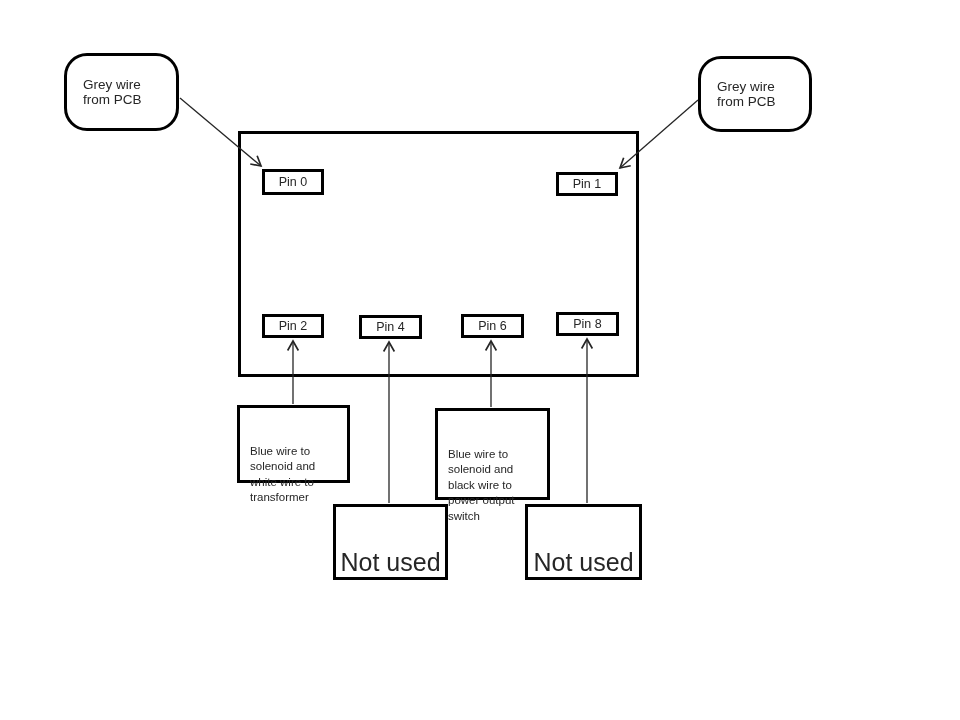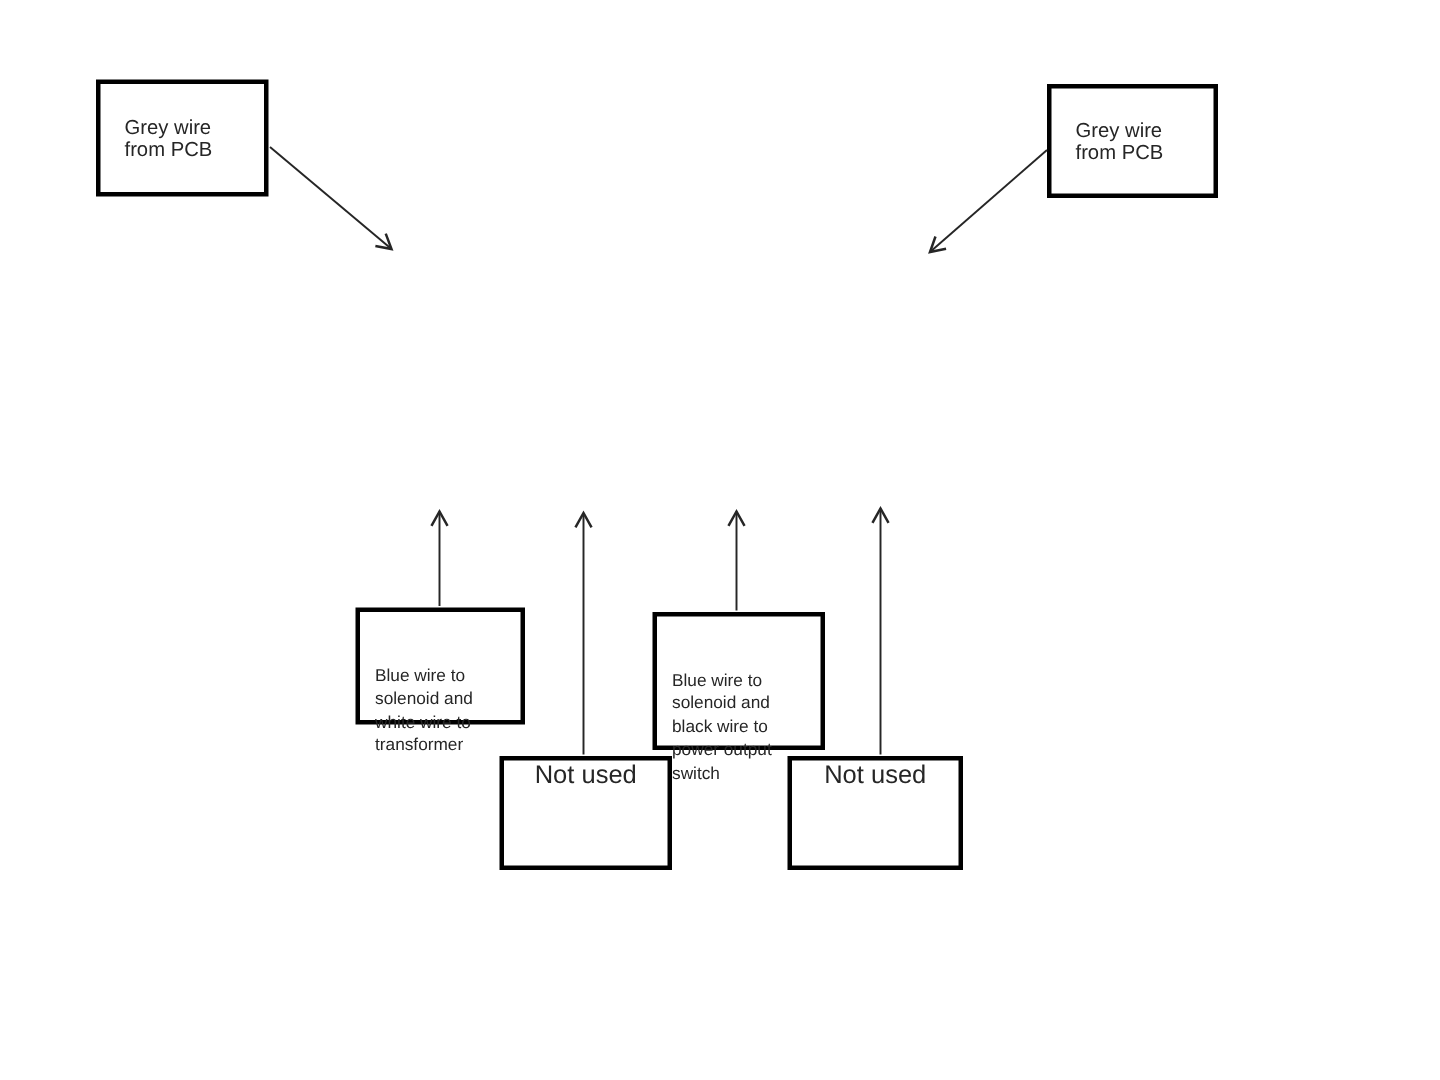--- a/index.html
+++ b/index.html
@@ -33,20 +33,21 @@
   }
   
   .callout-grey {
     display: flex;
     align-items: center;
     font-size: 13.5px;
     line-height: 15px;
     white-space: pre-line;
     padding-left: 16px;
     z-index: 2;
+    border-radius: 23px;
   }
   .callout-grey-left  { left: 64px;  top: 53px; width: 115px; height: 78px; }
   .callout-grey-right { left: 698px; top: 56px; width: 114px; height: 76px; }
 
   .main-connector {
     left: 238px;
     top: 131px;
     width: 401px;
     height: 246px;
     z-index: 1;
@@ -74,23 +75,23 @@
     line-height: 15.5px;
     white-space: pre-line;
     padding: 20px 6px 6px 10px;
     z-index: 2;
   }
   .note-left { left: 237px; top: 405px; width: 113px; height: 78px; }
   .note-mid  { left: 435px; top: 408px; width: 115px; height: 92px; }
 
   .not-used {
     display: flex;
-    align-items: flex-start;
+    align-items: flex-end;
     justify-content: center;
-    font-size: 17px;
+    font-size: 25px;
     z-index: 2;
   }
   .not-used-left  { left: 333px; top: 504px; width: 115px; height: 76px; }
   .not-used-right { left: 525px; top: 504px; width: 117px; height: 76px; }
 </style>
 </head>
 <body>
 
 <div class="canvas">
 
@@ -110,20 +111,40 @@
 
   <div class="box callout-grey callout-grey-left">
     <span>Grey wire
 from PCB</span>
   </div>
   <div class="box callout-grey callout-grey-right">
     <span>Grey wire
 from PCB</span>
   </div>
 
+  <div class="box main-connector">
+    <div class="pin pin0">
+      <span>Pin 0</span>
+    </div>
+    <div class="pin pin1">
+      <span>Pin 1</span>
+    </div>
+    <div class="pin pin2">
+      <span>Pin 2</span>
+    </div>
+    <div class="pin pin4">
+      <span>Pin 4</span>
+    </div>
+    <div class="pin pin6">
+      <span>Pin 6</span>
+    </div>
+    <div class="pin pin8">
+      <span>Pin 8</span>
+    </div>
+  </div>
 
   <div class="box note note-left">
     <span>Blue wire to
 solenoid and
 white wire to
 transformer</span>
   </div>
   <div class="box note note-mid">
     <span>Blue wire to
 solenoid and

